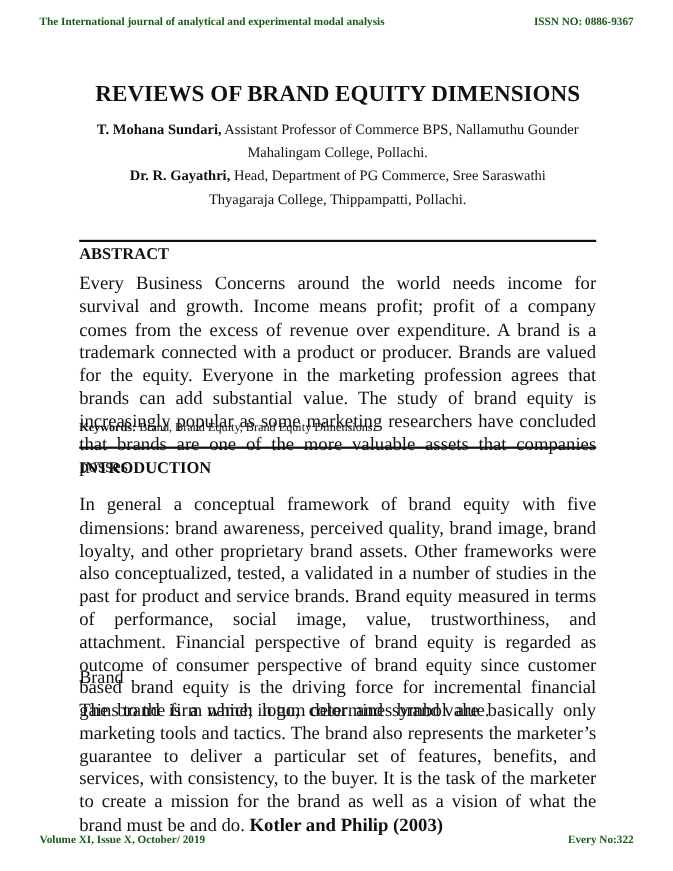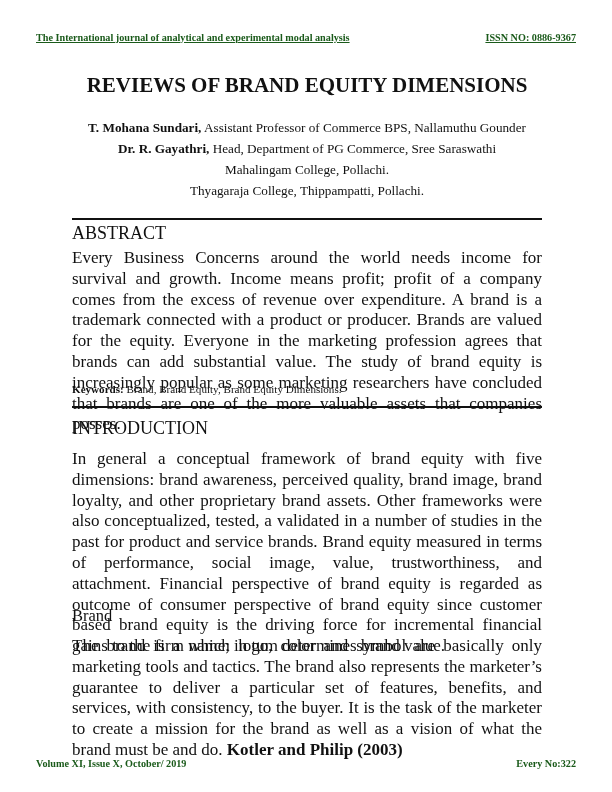--- a/index.html
+++ b/index.html
@@ -19,62 +19,62 @@
       position: absolute;
       left: 36px;
       right: 36px;
       display: flex;
       justify-content: space-between;
       font-family: "Liberation Serif", "DejaVu Serif", serif;
       font-weight: bold;
       font-size: 10.2px;
       color: #1a5a1a;
     }
-    .running-header { top: 32px; text-decoration: underline; }
+    .running-header { top: 15px; }
     .running-footer { top: 758px; justify-content: space-between; }
 
     .page {
       position: absolute;
       left: 72px;
       width: 470px;
       top: 0;
     }
     .title {
       position: absolute;
       top: 73px;
       left: 0;
       width: 470px;
       text-align: center;
       font-weight: bold;
       font-size: 21px;
       letter-spacing: 0;
     }
     .authors {
       position: absolute;
-      top: 117px;
+      top: 107px;
       left: 0;
       width: 470px;
       text-align: center;
       font-size: 13.2px;
       line-height: 21px;
     }
     .authors b { font-weight: bold; }
 
     .rule {
       position: absolute;
       left: 0;
       width: 470px;
       height: 2px;
       background: #111111;
     }
     .section-heading {
       position: absolute;
       left: 0;
-      font-weight: normal;
-      font-size: 18px;
+      font-weight: bold;
+      font-size: 15px;
     }
     .brand-heading {
       position: absolute;
       left: 0;
       font-weight: normal;
       font-size: 16.5px;
     }
     .body-text {
       position: absolute;
       left: 0;
@@ -102,24 +102,24 @@
 </div>
 
 <div class="page">
 
   <div class="title">REVIEWS OF BRAND EQUITY DIMENSIONS</div>
 
   <div class="authors">
     <div>
       <b>T. Mohana Sundari,</b><span> Assistant Professor of Commerce BPS, Nallamuthu Gounder</span>
     </div>
+    <div>Mahalingam College, Pollachi.</div>
     <div>
       <b>Dr. R. Gayathri,</b><span> Head, Department of PG Commerce, Sree Saraswathi</span>
     </div>
-    <div>Mahalingam College, Pollachi.</div>
     <div>Thyagaraja College, Thippampatti, Pollachi.</div>
   </div>
 
   <div class="rule" style="top:218px;"></div>
 
   <div class="section-heading" style="top:223px;">ABSTRACT</div>
 
   <p class="body-text" style="top:248px;">Every Business Concerns around the world needs income for survival and growth. Income means profit; profit of a company comes from the excess of revenue over expenditure. A brand is a trademark connected with a product or producer. Brands are valued for the equity. Everyone in the marketing profession agrees that brands can add substantial value. The study of brand equity is increasingly popular as some marketing researchers have concluded that brands are one of the more valuable assets that companies posses.</p>
 
   <div class="keywords" style="top:383px;">

